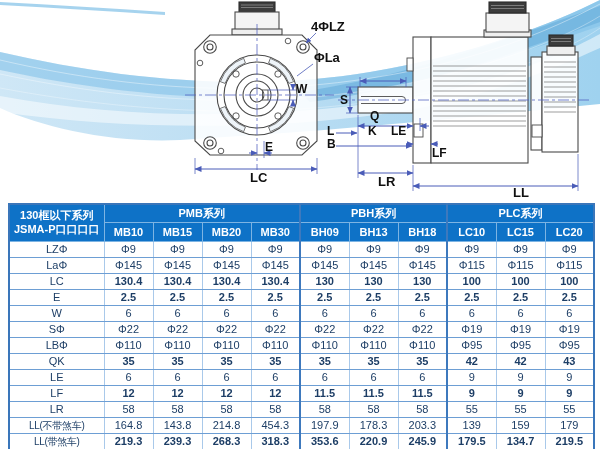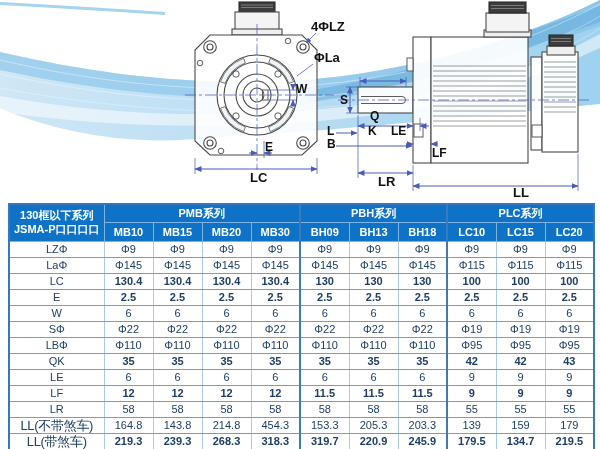--- a/index.html
+++ b/index.html
@@ -23,21 +23,21 @@
   th.corner{font-size:10.5px;line-height:1.25;}
   tr.series-row th{height:17px;}
   tr.model-row th{height:18px;}
   table.spec td{
     height:15px;line-height:15px;padding:0;text-align:center;
     font-size:11px;color:#1d3e66;background:#ffffff;
     border:1px solid #a9c9ea;border-top-color:#6d9ed4;border-bottom-color:#6d9ed4;
     white-space:nowrap;overflow:hidden;
   }
   td.row-label{font-size:10.5px;border-right-color:#6d9ed4;}
-  td.row-label.long{font-size:13px;letter-spacing:-0.3px;}
+  td.row-label.long{font-size:10px;letter-spacing:-0.3px;}
   td.accent{color:#4e80c2;font-weight:bold;}
   .gs{border-left:2px solid #3e79bd !important;margin-left:28px;}
 </style>
 </head>
 <body>
 
 <svg class="diagram-layer" viewBox="0 0 600 203" width="600" height="203" xmlns="http://www.w3.org/2000/svg">
   <defs>
     <marker id="ar" markerWidth="8" markerHeight="8" refX="6.5" refY="3" orient="auto">
       <path d="M0,0 L7,3 L0,6 Z" fill="#4a5cb8"></path>
@@ -402,34 +402,34 @@
         <td class="gs">55</td>
         <td>55</td>
         <td>55</td>
       </tr>
       <tr>
         <td class="row-label long">LL(不带煞车)</td>
         <td>164.8</td>
         <td>143.8</td>
         <td>214.8</td>
         <td>454.3</td>
-        <td class="gs">153.3</td>
-        <td>205.3</td>
+        <td class="gs">197.9</td>
+        <td>178.3</td>
         <td>203.3</td>
         <td class="gs">139</td>
         <td>159</td>
         <td>179</td>
       </tr>
       <tr>
         <td class="row-label long">LL(带煞车)</td>
         <td class="accent">219.3</td>
         <td class="accent">239.3</td>
         <td class="accent">268.3</td>
         <td class="accent">318.3</td>
-        <td class="accent gs">319.7</td>
+        <td class="accent gs">353.6</td>
         <td class="accent">220.9</td>
         <td class="accent">245.9</td>
         <td class="accent gs">179.5</td>
         <td class="accent">134.7</td>
         <td class="accent">219.5</td>
       </tr>
     </tbody>
 </table>
 
 </body></html>

